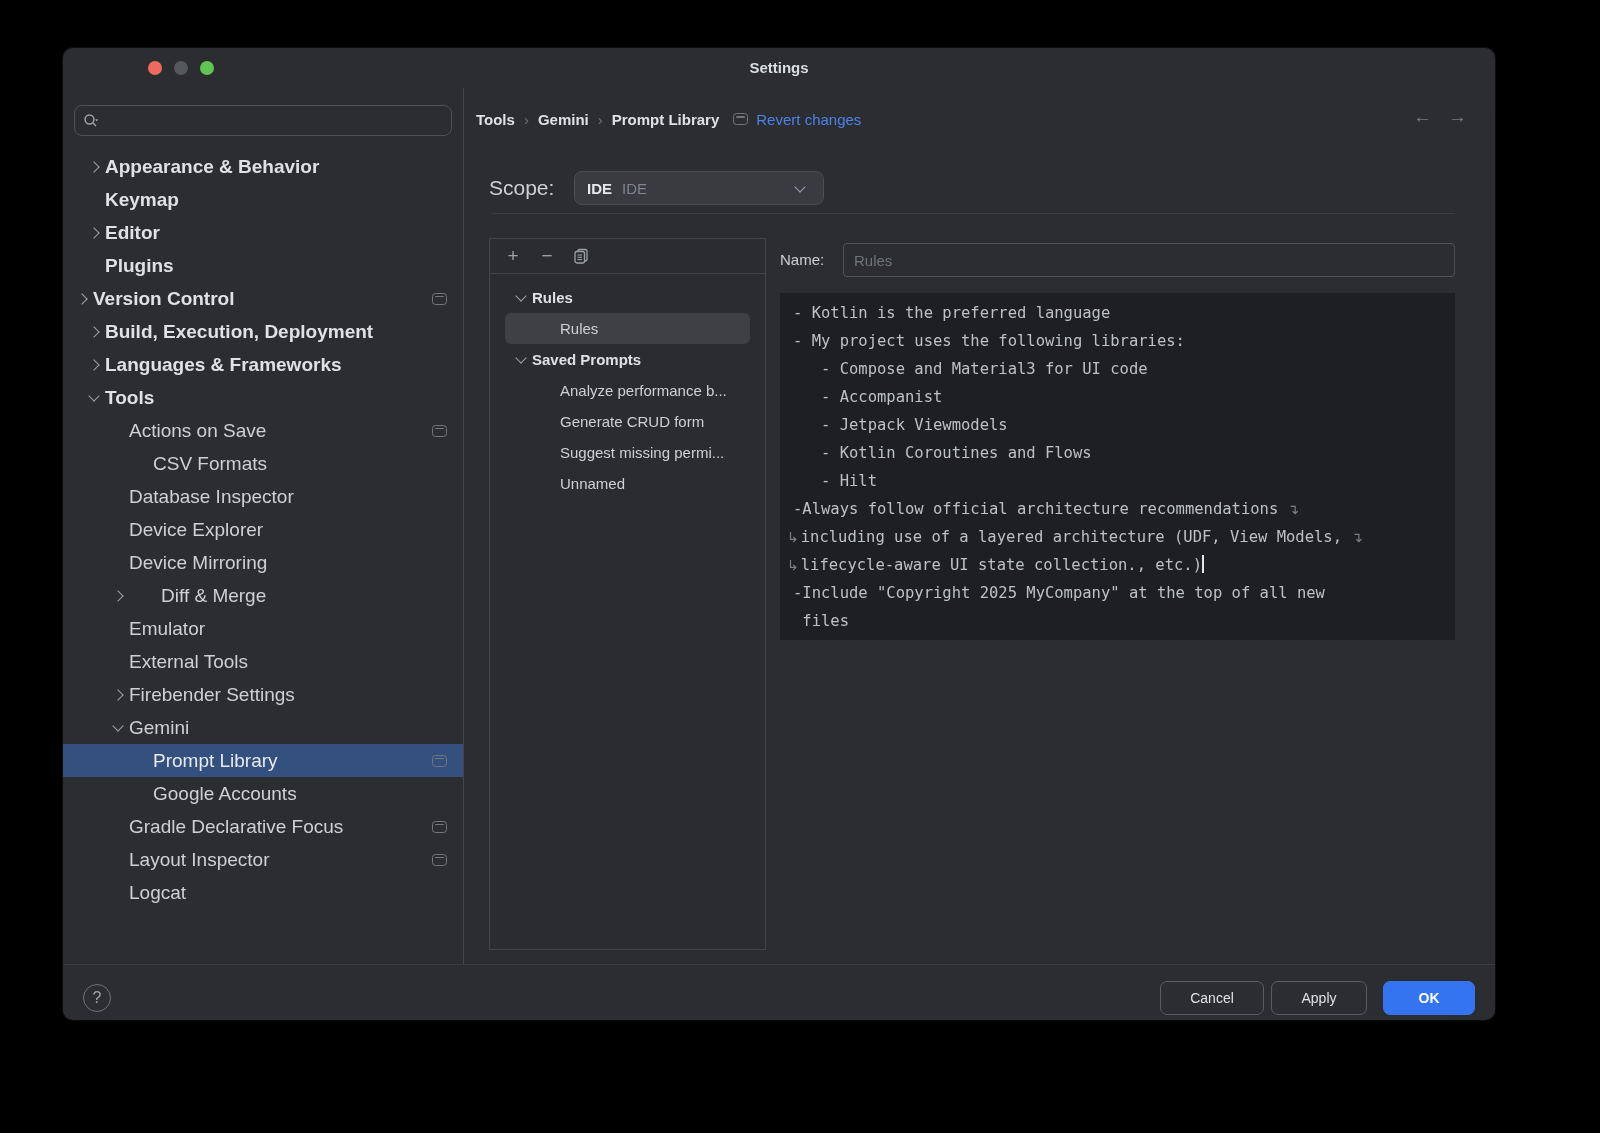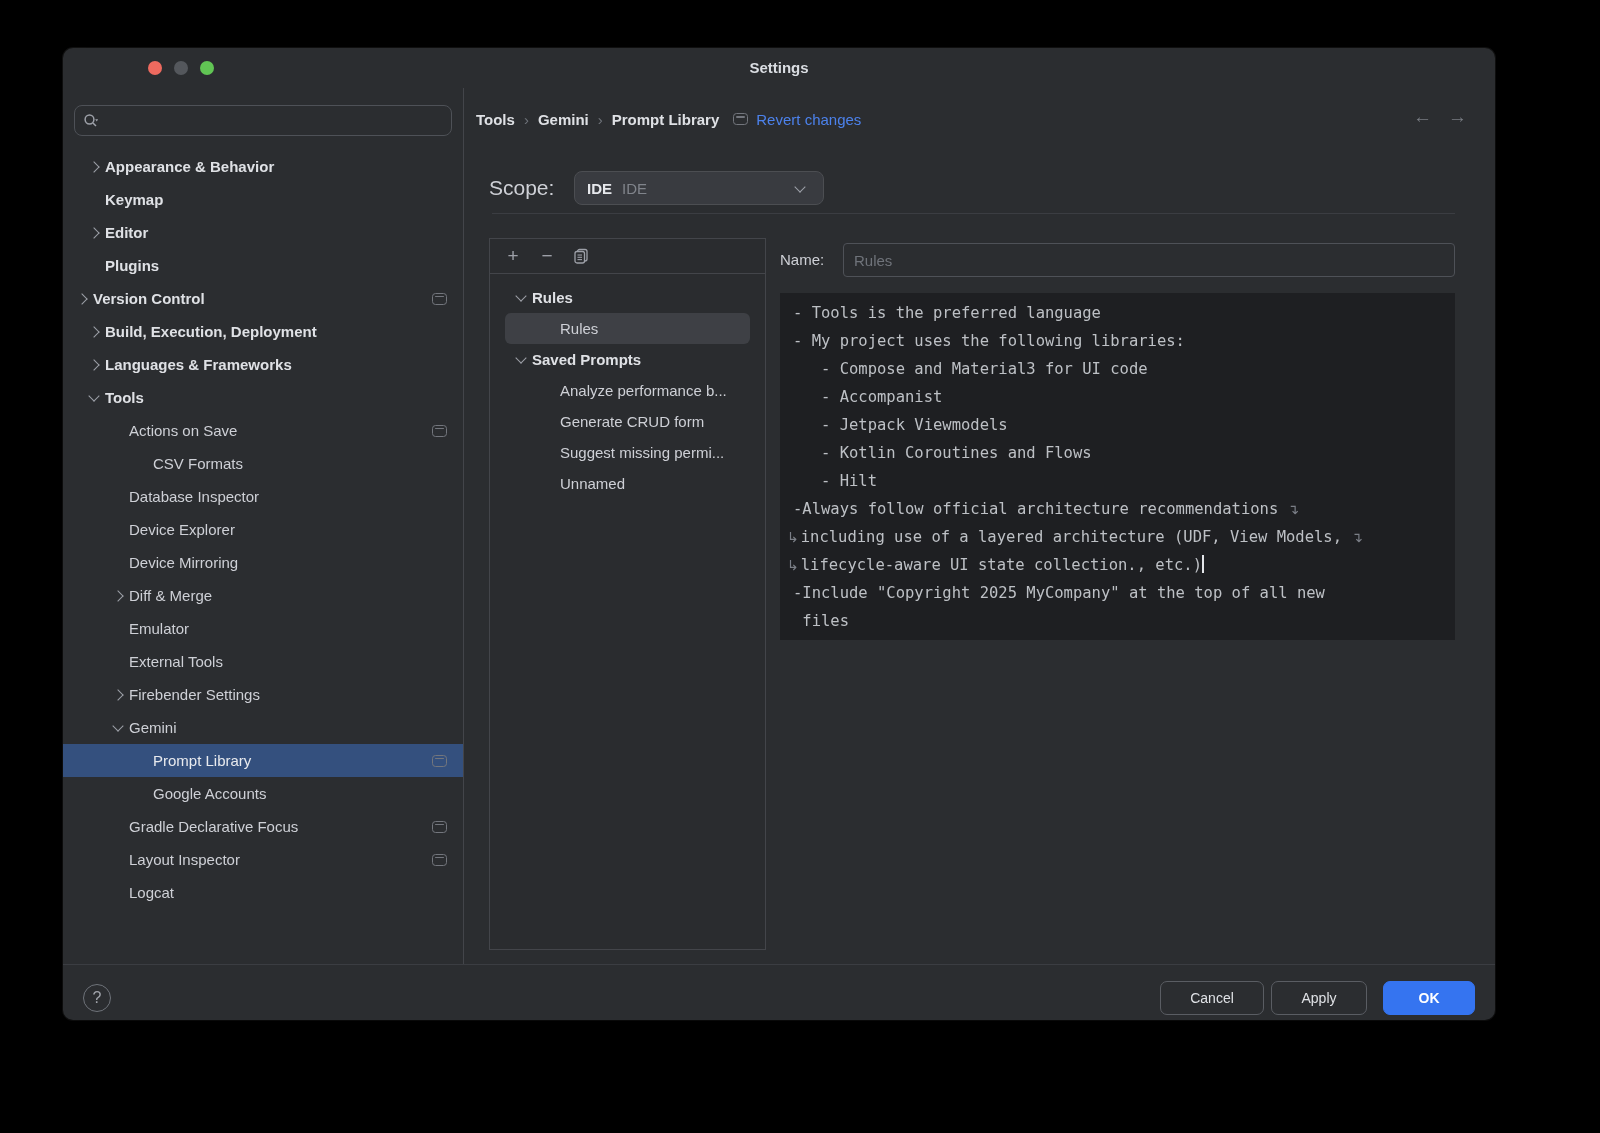--- a/index.html
+++ b/index.html
@@ -11,21 +11,21 @@
   .titlebar{position:absolute;left:0;top:0;width:100%;height:40px;}
   .light{position:absolute;top:13px;width:14px;height:14px;border-radius:50%;}
   .win-title{position:absolute;left:0;right:0;top:0;height:40px;line-height:40px;text-align:center;
              font-weight:700;font-size:15px;color:#dadde2;}
   
   .searchbox{position:absolute;left:11px;top:57px;width:378px;height:31px;border:1px solid #4e5157;border-radius:8px;
              display:flex;align-items:center;padding:0 8px;box-sizing:border-box;background:transparent;}
   .searchbox input{flex:1;background:transparent;border:none;outline:none;color:#dfe1e5;font-size:14px;
              font-family:inherit;margin-left:6px;}
   .side-tree{position:absolute;left:0;top:102px;width:400px;}
-  .side-row{height:33px;display:flex;align-items:center;box-sizing:border-box;padding-right:16px;color:#ced0d6;font-size:15px;}
+  .side-row{height:33px;display:flex;align-items:center;box-sizing:border-box;padding-right:16px;color:#ced0d6;font-size:19px;}
   .side-row.bold{font-weight:700;color:#dfe1e5;}
   .side-row.selected{background:#34507e;color:#e8eaee;}
   .chevbox{width:22px;display:inline-flex;justify-content:center;flex:0 0 22px;}
   .chev{width:7px;height:7px;border-right:1.7px solid #9da0a8;border-bottom:1.7px solid #9da0a8;display:inline-block;}
   .chev.right{transform:rotate(-45deg);}
   .chev.down{transform:rotate(45deg);margin-top:-3px;}
   .winicon{width:15px;height:12px;border:1.4px solid #73767d;border-radius:3.5px;position:relative;
            display:inline-block;box-sizing:border-box;flex:0 0 auto;}
   .winicon .bar{position:absolute;left:2px;right:2px;top:2px;height:1.6px;background:#73767d;border-radius:1px;}
   .side-row .winicon{margin-left:auto;}
@@ -164,21 +164,21 @@
           <span>Database Inspector</span>
         </div>
         <div class="side-row" style="padding-left: 44px;">
           <span class="chevbox"></span>
           <span>Device Explorer</span>
         </div>
         <div class="side-row" style="padding-left: 44px;">
           <span class="chevbox"></span>
           <span>Device Mirroring</span>
         </div>
-        <div class="side-row" style="padding-left: 44px;">
+        <div class="side-row" style="padding-left: 44px; gap: 32px;">
           <span class="chevbox">
             <span class="chev right"></span>
           </span>
           <span>Diff &amp; Merge</span>
         </div>
         <div class="side-row" style="padding-left: 44px;">
           <span class="chevbox"></span>
           <span>Emulator</span>
         </div>
         <div class="side-row" style="padding-left: 44px;">
@@ -296,21 +296,21 @@
           </div>
           <div class="ptree-row item">
             <span>Unnamed</span>
           </div>
         </div>
     </div>
 
     <div class="name-label">Name:</div>
     <input class="name-input" type="text" placeholder="Rules" style="">
     <div class="editor" id="editor">
-        <div class="ed-line"><span>- Tools is the preferred language</span></div>
+        <div class="ed-line"><span>- Kotlin is the preferred language</span></div>
         <div class="ed-line"><span>- My project uses the following libraries:</span></div>
         <div class="ed-line"><span>   - Compose and Material3 for UI code</span></div>
         <div class="ed-line"><span>   - Accompanist</span></div>
         <div class="ed-line"><span>   - Jetpack Viewmodels</span></div>
         <div class="ed-line"><span>   - Kotlin Coroutines and Flows</span></div>
         <div class="ed-line"><span>   - Hilt</span></div>
         <div class="ed-line"><span>-Always follow official architecture recommendations </span><span class="wrapmark">↴</span></div>
         <div class="ed-line"><span class="wrapmark start">↳</span><span>including use of a layered architecture (UDF, View Models, </span><span class="wrapmark">↴</span></div>
         <div class="ed-line"><span class="wrapmark start">↳</span><span>lifecycle-aware UI state collection., etc.)</span><span class="caret"></span></div>
         <div class="ed-line"><span>-Include "Copyright 2025 MyCompany" at the top of all new</span></div>

